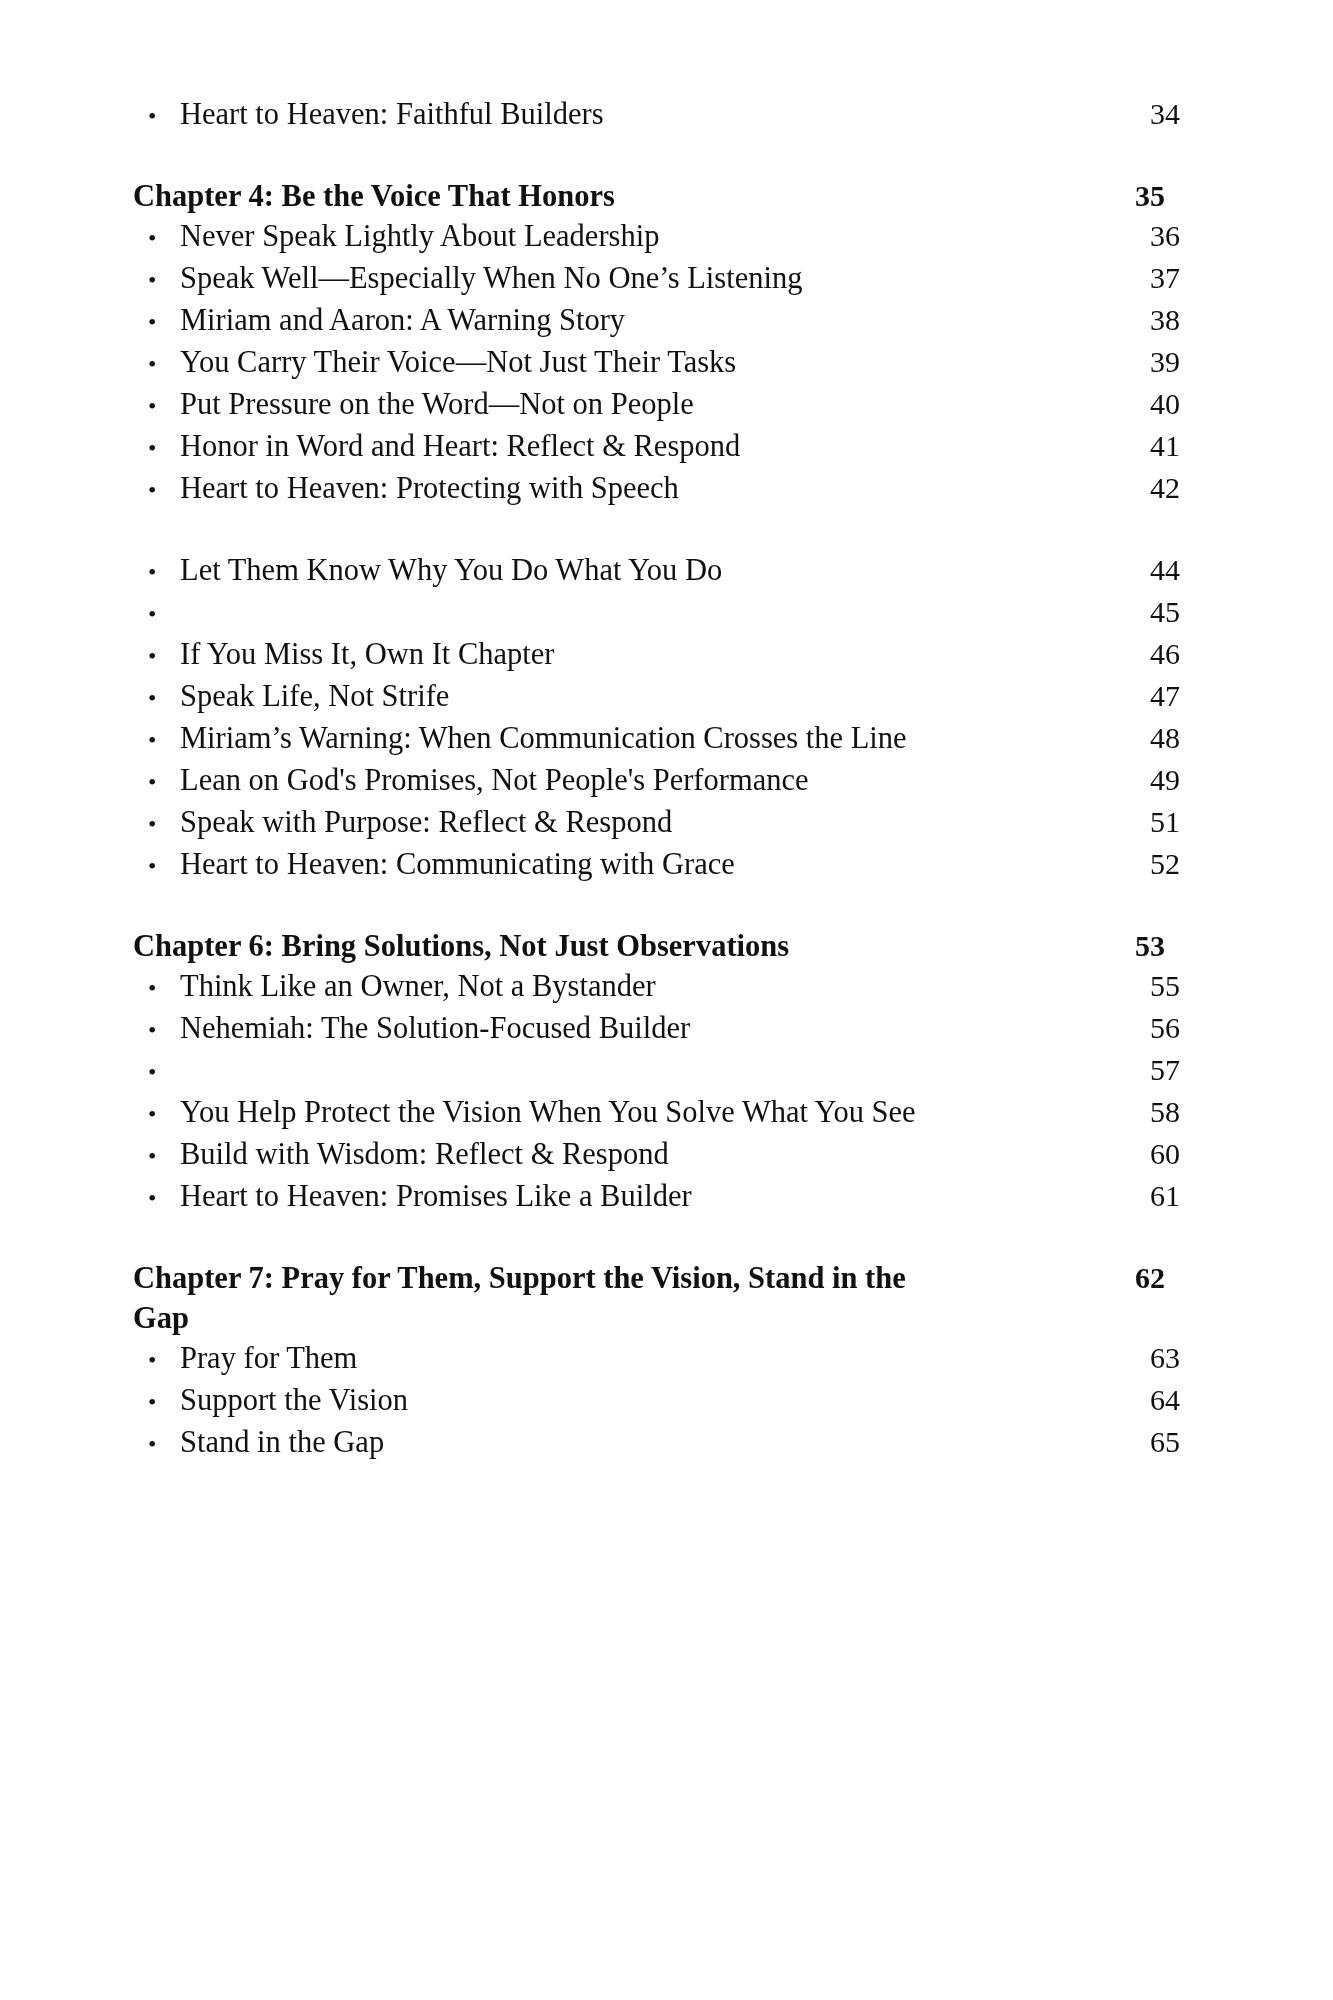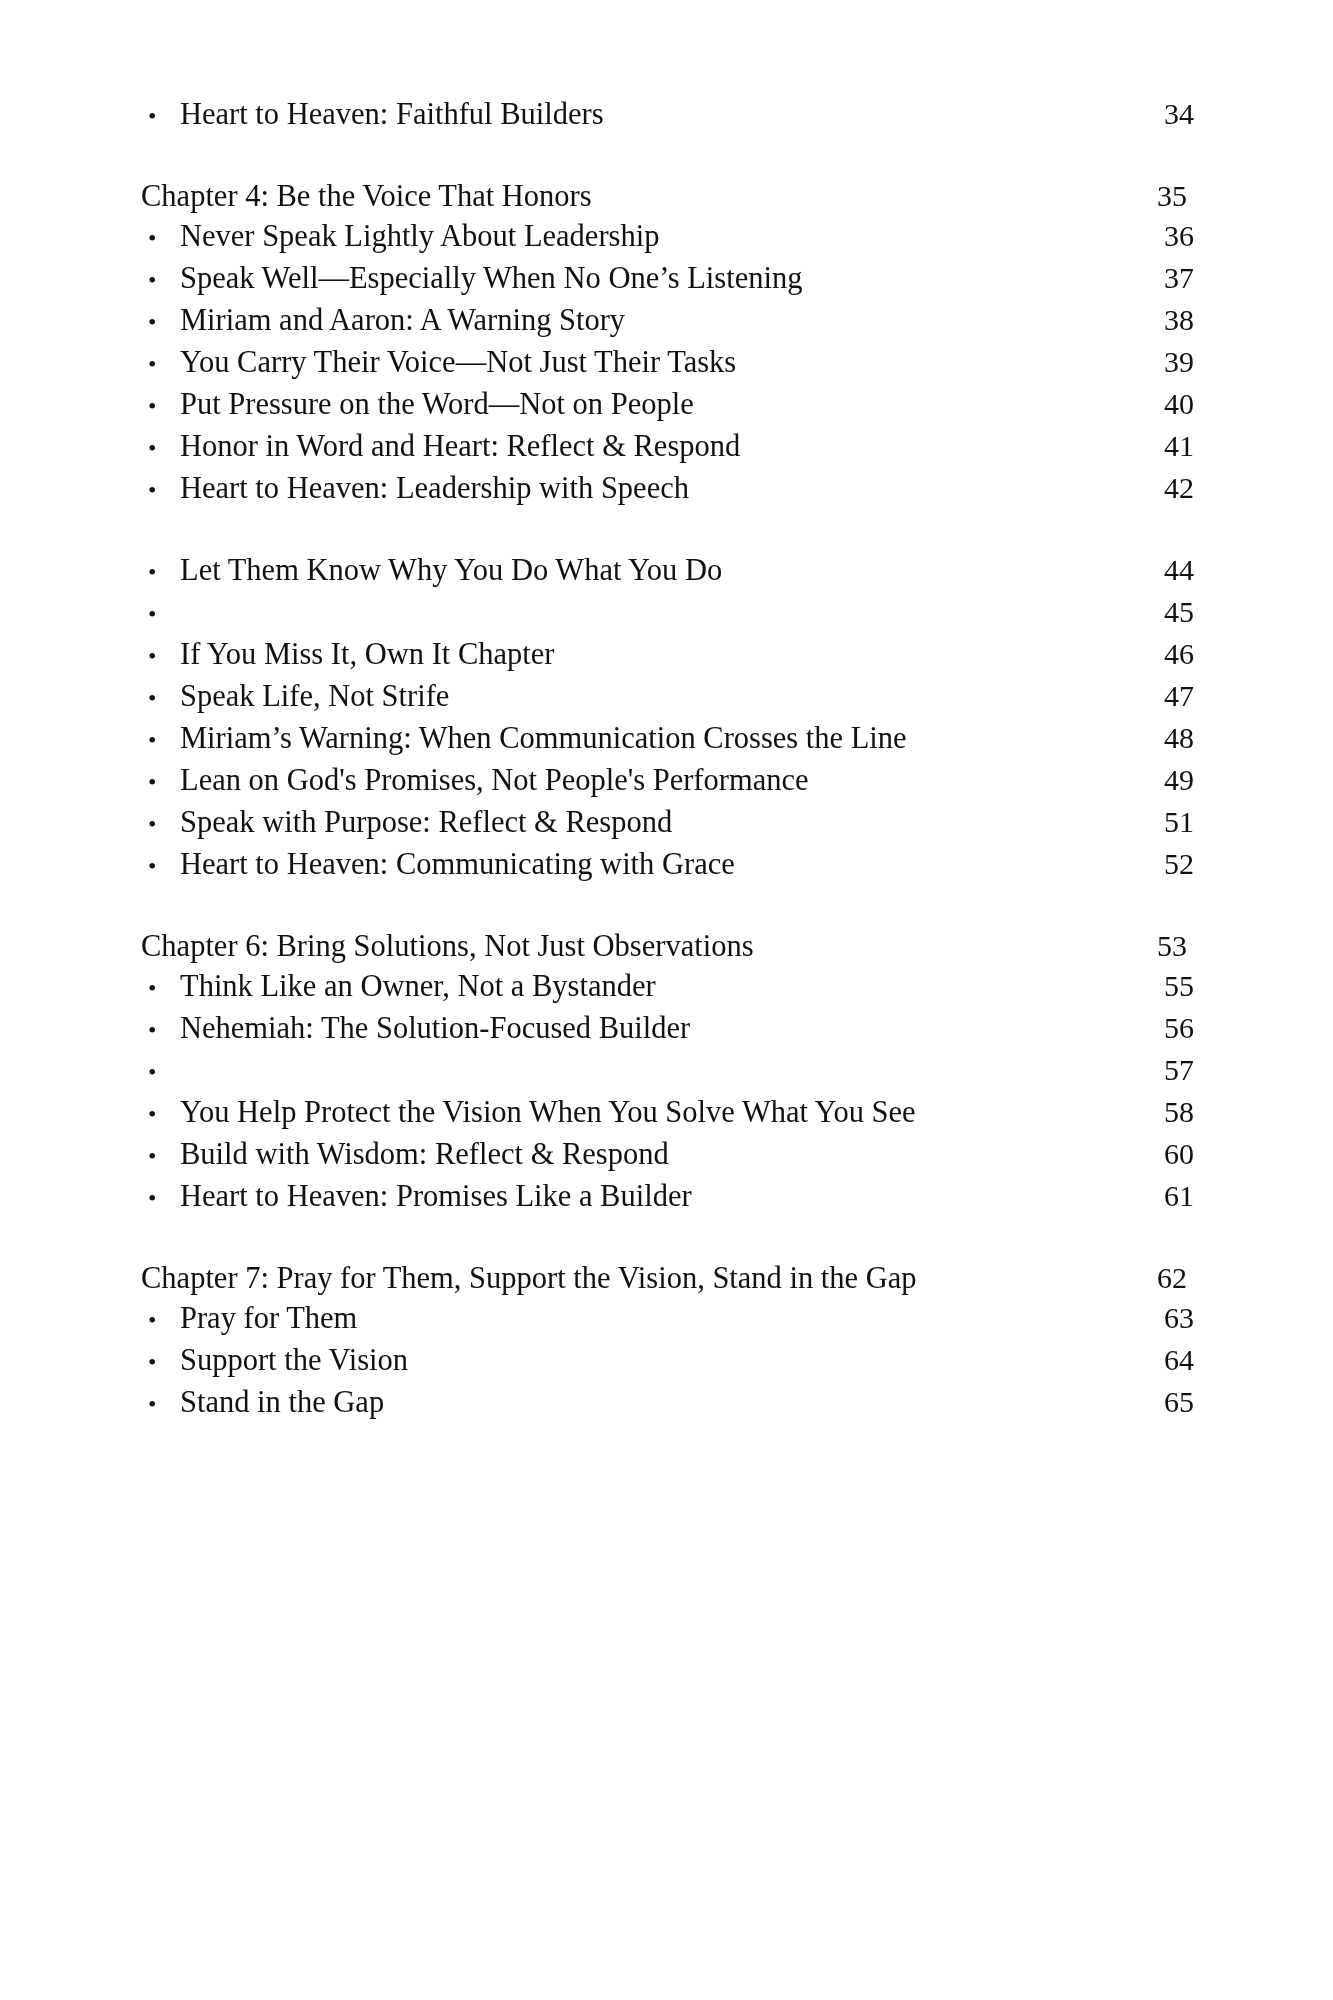--- a/index.html
+++ b/index.html
@@ -40,30 +40,31 @@
   }
 
   .row-filler {
     flex: 1 1 auto;
     min-width: 14px;
   }
 
   .row-page {
     flex: 0 0 auto;
     width: 58px;
-    text-align: center;
+    text-align: left;
     font-size: 30px;
     line-height: 40px;
   }
 
   
   .chapter {
     font-size: 30.5px;
     line-height: 40px;
-    margin-left: 8px;
+    margin-left: 0;
+    font-weight: bold;
   }
 
   .chapter .row-label {
     max-width: 790px;
   }
 
   
   .bullet {
     font-size: 30.5px;
     line-height: 40px;
@@ -143,21 +144,21 @@
           <span class="row-label"><span class="bullet-dot">•</span><span class="bullet-text">Put Pressure on the Word—Not on People</span></span>
           <span class="row-filler"></span>
           <span class="row-page">40</span>
         </div>
         <div class="row bullet">
           <span class="row-label"><span class="bullet-dot">•</span><span class="bullet-text">Honor in Word and Heart: Reflect &amp; Respond</span></span>
           <span class="row-filler"></span>
           <span class="row-page">41</span>
         </div>
         <div class="row bullet">
-          <span class="row-label"><span class="bullet-dot">•</span><span class="bullet-text">Heart to Heaven: Leadership with Speech</span></span>
+          <span class="row-label"><span class="bullet-dot">•</span><span class="bullet-text">Heart to Heaven: Protecting with Speech</span></span>
           <span class="row-filler"></span>
           <span class="row-page">42</span>
         </div>
       </div>
       <div class="group">
         <div class="row bullet">
           <span class="row-label"><span class="bullet-dot">•</span><span class="bullet-text">Let Them Know Why You Do What You Do</span></span>
           <span class="row-filler"></span>
           <span class="row-page">44</span>
         </div>

